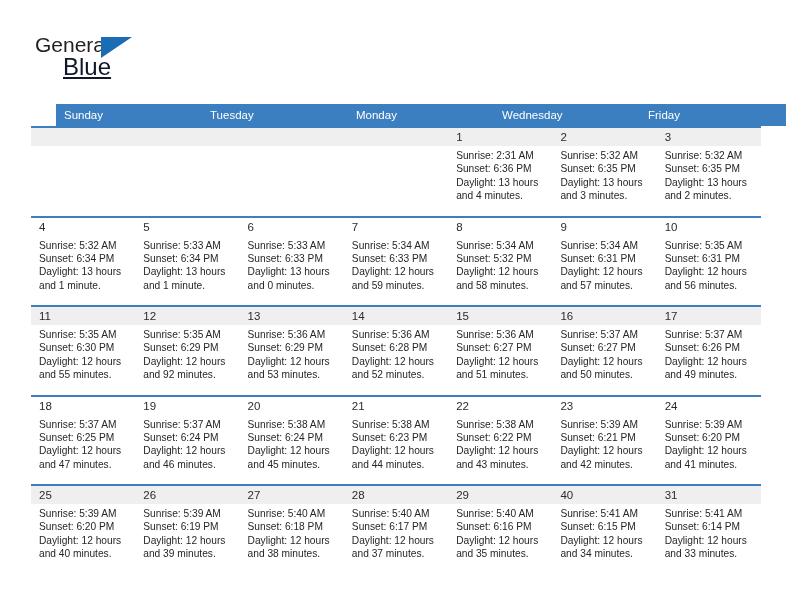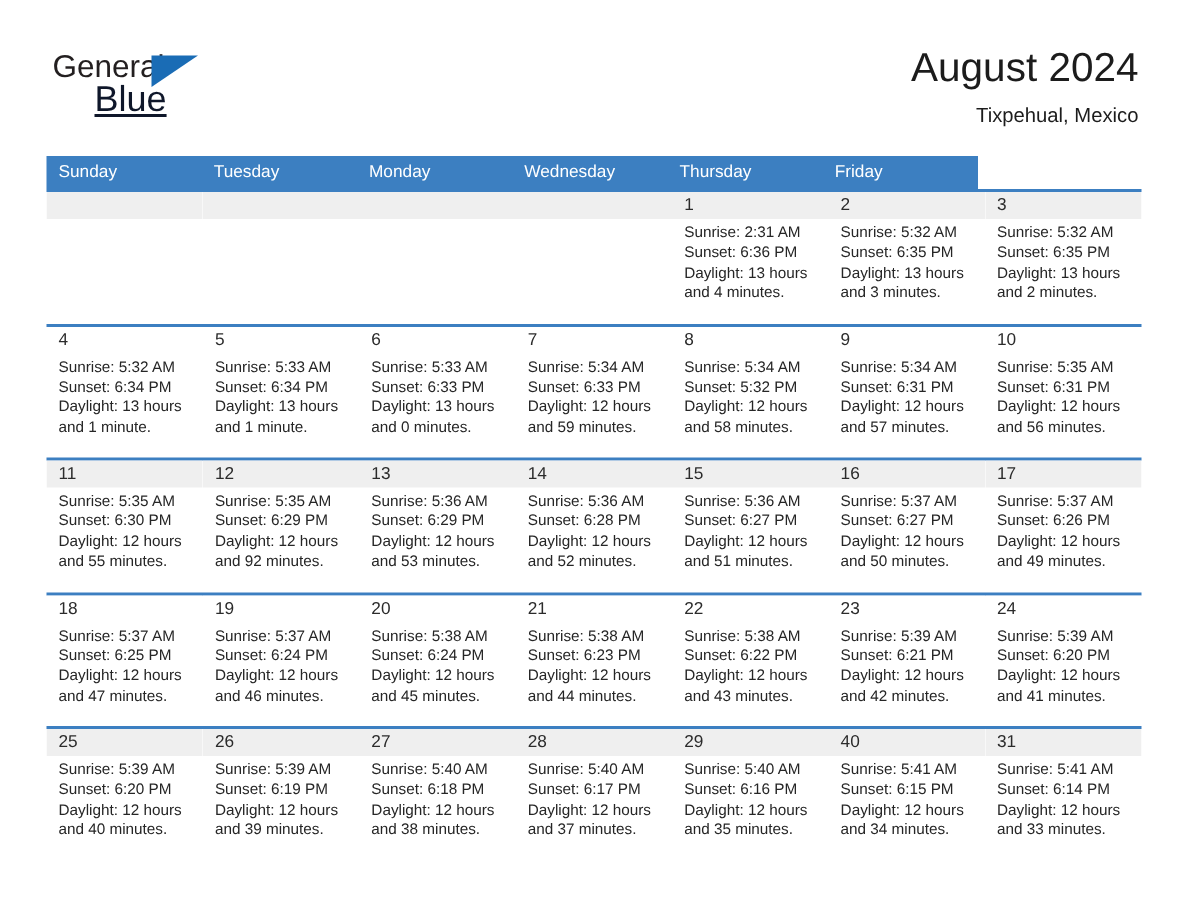--- a/index.html
+++ b/index.html
@@ -85,23 +85,24 @@
 
   
   .calendar {
     position: absolute;
     left: 31px;
     top: 104px;
     width: 730px;
   }
   .weekday-row {
     display: flex;
-    width: 621px;
+    width: 730px;
     height: 22px;
     background: #3c7fc1;
+    margin-left: 25px;
   }
   .weekday {
     flex: 1 1 0;
     font-size: 11.5px;
     color: #ffffff;
     line-height: 22px;
     padding-left: 8px;
     white-space: nowrap;
     overflow: hidden;
   }
@@ -148,35 +149,30 @@
 <div id="page">
 
   <div class="top-bar">
 
     <div class="logo">
       <span class="logo-general">General</span>
       <span class="logo-triangle"></span>
       <span class="logo-blue">Blue</span>
     </div>
 
-    <div class="title-block">
-      <div class="cal-title">August 2024</div>
-      <div class="cal-subtitle">Tixpehual, Mexico</div>
-    </div>
 
   </div>
 
   <div class="calendar">
 
     <div class="weekday-row">
       <div class="weekday">Sunday</div>
       <div class="weekday">Tuesday</div>
       <div class="weekday">Monday</div>
       <div class="weekday">Wednesday</div>
-      <div class="weekday">Thursday</div>
       <div class="weekday">Friday</div>
     </div>
 
     <div id="weeks-container">
         <div class="week-row shaded">
           <div class="day-cell empty">
             <div class="daynum-band">
               <span class="daynum"></span>
             </div>
           </div>

